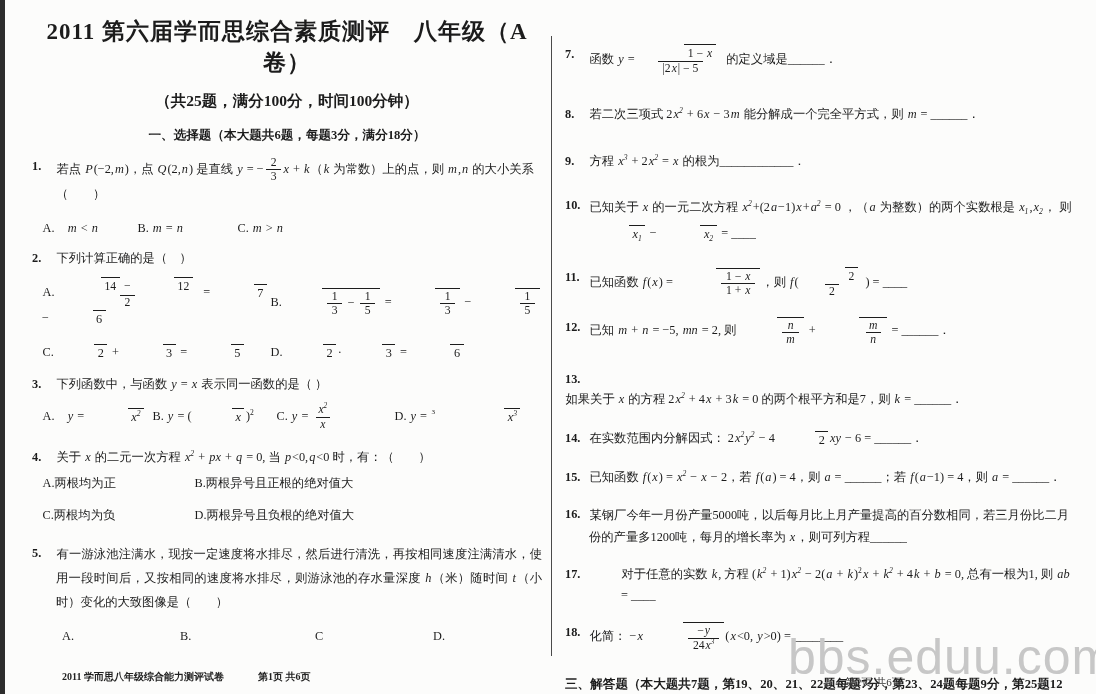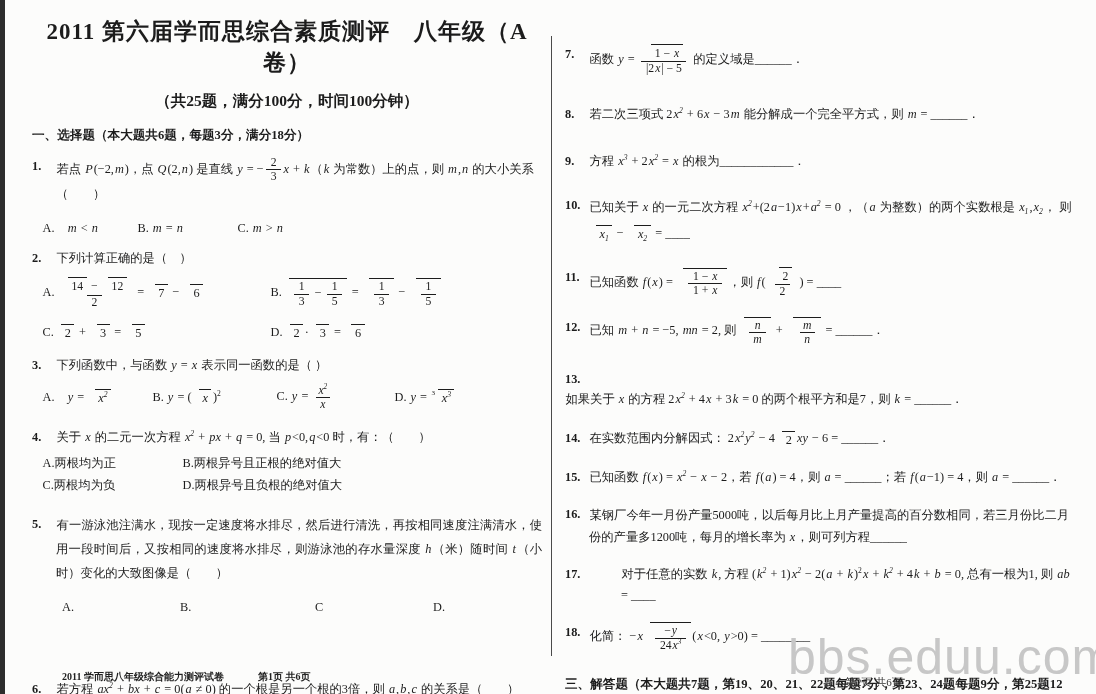--- a/index.html
+++ b/index.html
@@ -9,49 +9,49 @@
     font-family:"Liberation Serif","DejaVu Serif",serif;
     font-size:12.3px;
   }
   .edge{position:absolute;left:0;top:0;width:5px;height:694px;background:#2d2d2d;}
   .divider{position:absolute;left:551px;top:36px;width:1px;height:620px;background:#4a4a4a;}
   .col-left{position:absolute;left:32px;top:0;width:510px;}
   .col-right{position:absolute;left:565px;top:0;width:508px;}
   .title{margin-top:16px;text-align:center;font-weight:700;font-size:23px;letter-spacing:1px;}
   .subtitle{margin-top:13px;text-align:center;font-weight:700;font-size:15.5px;}
   .sec{font-weight:700;font-size:12.6px;}
-  .sec1{margin-top:15px;}
+  .sec1{margin-top:15px;text-align:center;}
   .sec3{margin-top:24px;}
   .qrow{display:flex;line-height:1.7;}
   .qnum{flex:none;width:24px;font-weight:700;}
   .qbody{flex:1;}
   .just .qbody{text-align:justify;line-height:1.95;}
   .optrow{display:grid;padding-left:10px;align-items:center;line-height:1.6;}
   .optrow1{margin-top:14px;grid-template-columns:95px 100px 92px auto;}
   .optgrid2{margin-top:8px;grid-template-columns:228px auto;row-gap:14px;}
   .optrow3{margin-top:8px;grid-template-columns:110px 124px 118px auto;}
-  .optgrid4{margin-top:6px;grid-template-columns:140px auto;row-gap:2px;}
+  .optgrid4{margin-top:6px;grid-template-columns:140px auto;row-gap:2px;gap:12px;}
   .optrow5{margin-top:12px;grid-template-columns:118px 135px 118px auto;padding-left:30px;}
   .q1{margin-top:12px;}.q2{margin-top:10px;}.q3{margin-top:12px;}
   .q4{margin-top:16px;}.q5{margin-top:18px;}.q6{margin-top:62px;}
   .q7{margin-top:44px;}.q8{margin-top:28px;}.q9{margin-top:26px;}
   .q10{margin-top:24px;}.q10 .qbody{line-height:2.1;}
   .q11{margin-top:20px;}.q12{margin-top:18px;}.q13{margin-top:22px;flex-direction:column;}
   .q14{margin-top:18px;}.q15{margin-top:18px;}
   .q16{margin-top:16px;}.q16 .qbody{line-height:1.8;}
   .q17{margin-top:16px;gap:32px;}.q18{margin-top:16px;}
   
   .mv{font-style:italic;padding:0 .5px;}
   .mt{padding:0 .5px;}
   sup,sub{font-size:.62em;line-height:0;}
   .frac{display:inline-flex;flex-direction:column;align-items:center;vertical-align:middle;
         font-size:.95em;line-height:1.15;margin:0 2px;text-align:center;}
   .fden{border-top:1.3px solid #1c1c1c;}
   .fnum,.fden{padding:0 4px;}
-  .sqrt{display:inline-flex;align-items:flex-start;vertical-align:middle;margin:0 1px;}
+  .sqrt{display:inline-flex;align-items:flex-start;vertical-align:middle;margin:0 1px;gap:33px;}
   .sqrt-idx{font-size:.58em;align-self:flex-start;margin-right:-3px;line-height:1;padding-top:1px;}
   .sqrt-tail{flex:none;width:7px;margin-right:-1px;
     background:linear-gradient(to top right,transparent 45%,#1c1c1c 45%,#1c1c1c 57%,transparent 57%);}
   .sqrt-rad{border-top:1.4px solid #1c1c1c;padding:1px 3px 0 3px;line-height:1.3;}
   .footer-left{position:absolute;left:62px;top:670px;font-weight:700;font-size:10px;color:#222;}
   .footer-left .gap{display:inline-block;width:34px;}
   .footer-right{position:absolute;left:845px;top:675px;font-size:11px;color:#333;z-index:2;}
   .watermark{position:absolute;left:788px;top:628px;font-family:"Liberation Sans","DejaVu Sans",sans-serif;
     font-size:50px;color:#c7c7c7;letter-spacing:1px;z-index:1;}
 </style>

